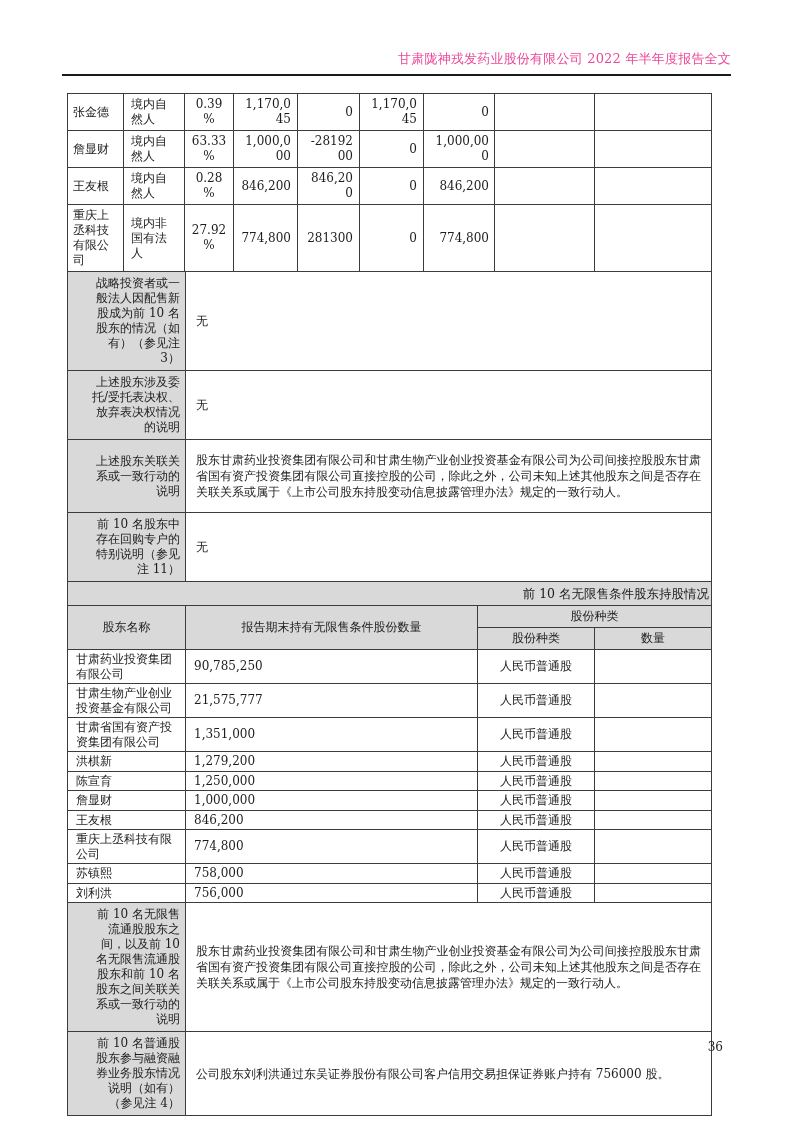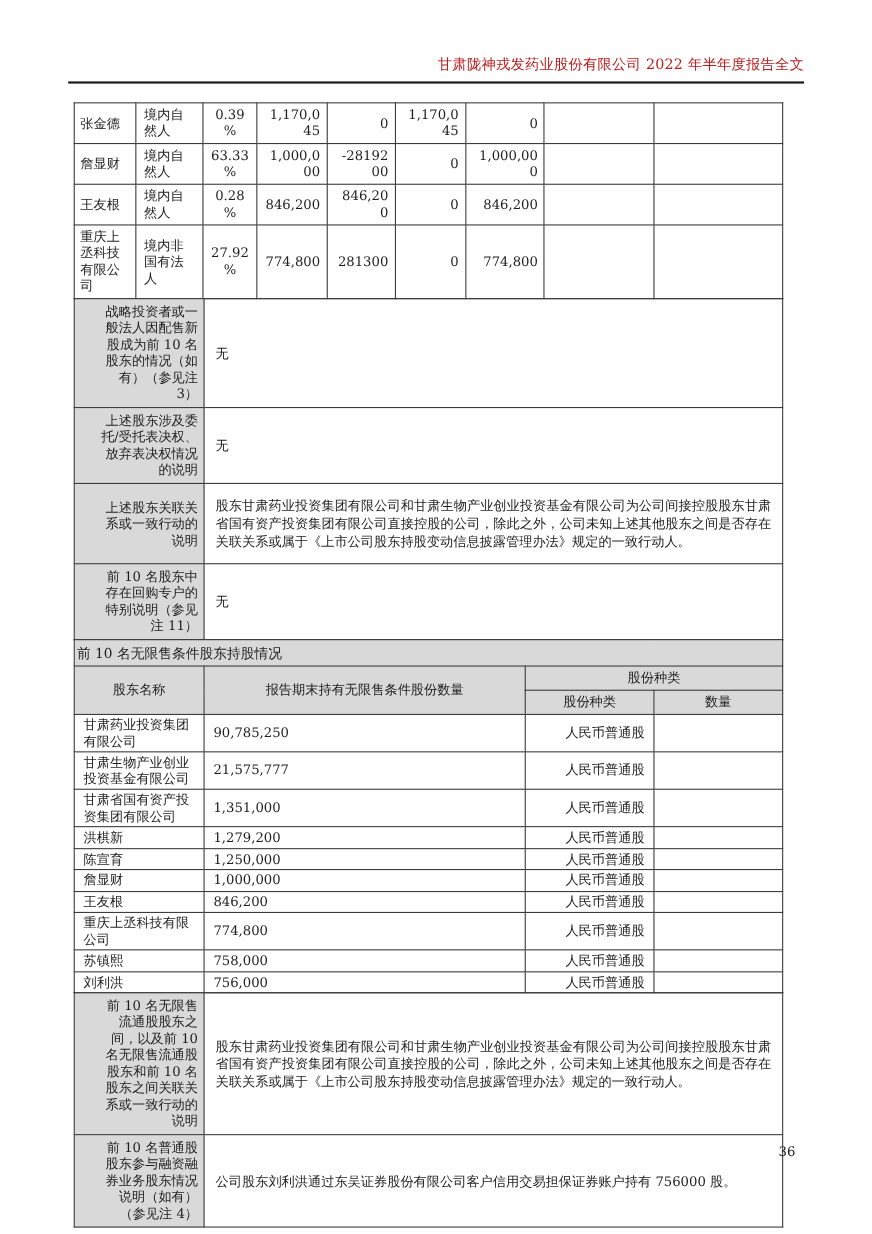--- a/index.html
+++ b/index.html
@@ -6,21 +6,21 @@
   .page{
     position:relative;
     width:793px;height:1122px;
     background:#ffffff;
     font-family:"DejaVu Serif","Liberation Serif",serif;
     font-size:12px;color:#1d1d1d;
     overflow:hidden;
   }
   .report-header{
     position:absolute;top:50px;left:62px;width:669px;
-    text-align:right;font-size:13px;letter-spacing:0.2px;color:#b91c1c;
+    text-align:right;font-size:13px;letter-spacing:0.2px;color:#ec4899;
   }
   .header-rule{
     position:absolute;top:74px;left:62px;width:669px;
     border-top:2px solid #1a1a1a;height:0;
   }
   .content{position:absolute;top:93px;left:67px;width:644px;}
   table{border-collapse:collapse;table-layout:fixed;width:644px;}
   table + table{margin-top:-1px;}
   td{
     border:1px solid #3c3c3c;
@@ -38,28 +38,28 @@
   .t1 td.shares-cell,.t1 td.limited-cell{padding:3px 6px;}
   .t1 td.change-cell{padding:3px 6px;}
   
   .note-label{
     background:#d9d9d9;text-align:right;
     padding:4px 5px 4px 22px;line-height:15px;vertical-align:middle;
   }
   .note-value{padding:10px 10px;text-align:justify;line-height:16px;}
   .note-value.short{text-align:left;}
   
-  .band{background:#d9d9d9;text-align:left;padding:4px 2px;font-size:12.5px;}
+  .band{background:#d9d9d9;text-align:right;padding:4px 2px;font-size:12.5px;}
   .t2 th,.t2 td.hdr{
     background:#d9d9d9;border:1px solid #3c3c3c;
     font-weight:normal;text-align:center;padding:3px 4px;line-height:15px;
   }
   .t2 td.data{padding:2px 8px;line-height:14.5px;}
   .t2 td.qty{}
-  .t2 td.cls{text-align:right;}
+  .t2 td.cls{text-align:center;}
   .footer-q{margin-top:14px;padding-left:1px;}
   .checkline{margin-top:13px;padding-left:1px;}
   .cb{display:inline-block;margin-right:10px;}
   .cbbox{
     display:inline-block;width:10px;height:10px;
     border:1px solid #222;vertical-align:-1px;margin-right:2px;
     text-align:center;line-height:9px;font-size:10px;color:#111;
     box-sizing:border-box;
   }
   .page-num{position:absolute;top:1040px;right:70px;font-size:12px;color:#222;}

